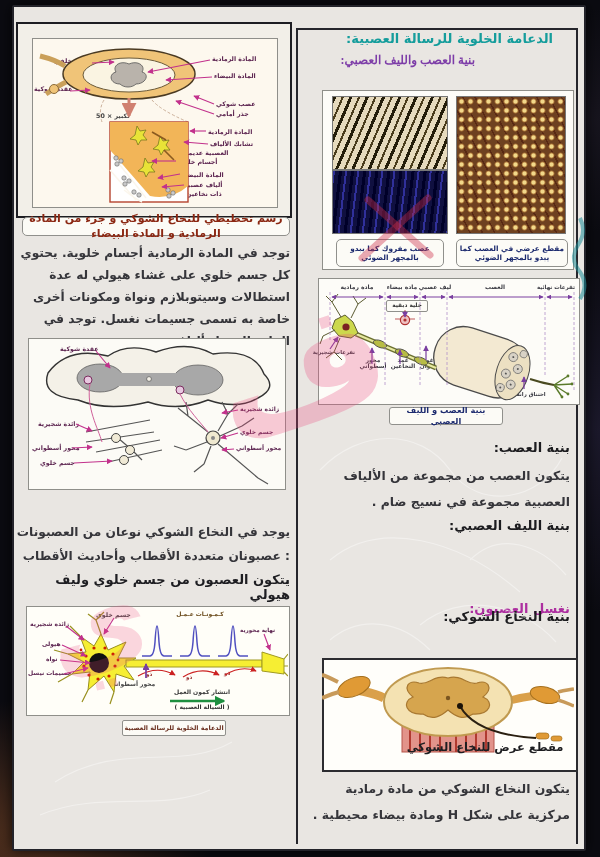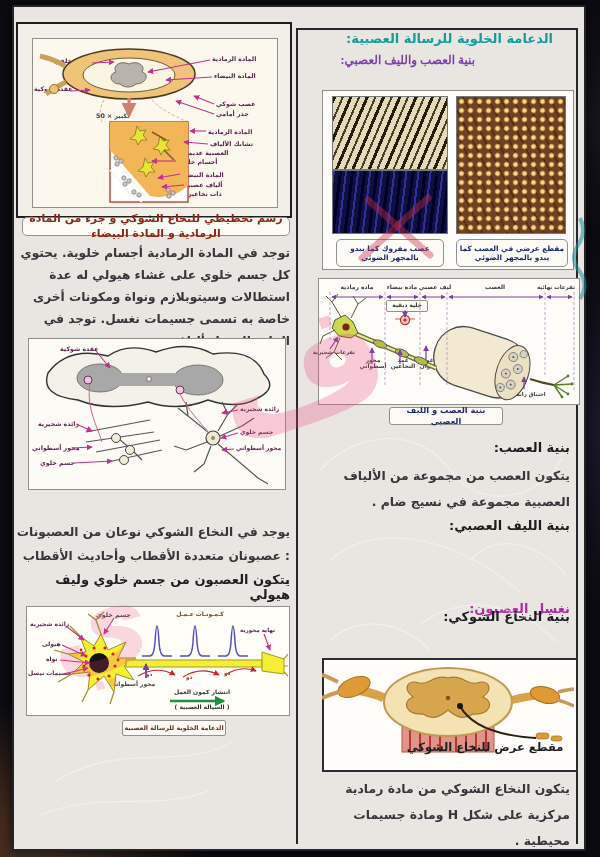--- a/index.html
+++ b/index.html
@@ -154,21 +154,21 @@
       <ellipse cx="126" cy="44" rx="64" ry="34" fill="#f4e2b2" stroke="#c09a50" stroke-width="2"></ellipse>
       <path d="M126,20 C112,16 106,28 97,25 C86,21 80,30 91,39 C79,44 84,57 101,56 C111,63 119,58 126,52 C133,58 141,63 151,56 C168,57 173,44 161,39 C172,30 166,21 155,25 C146,28 140,16 126,20 Z" fill="#d6a54e" stroke="#a87830" stroke-width="1.2"></path>
       <circle cx="126" cy="40" r="2.2" fill="#7a5520"></circle>
       <path d="M138,48 C150,70 180,78 214,80" stroke="#2a1f10" stroke-width="2" fill="none"></path>
       <circle cx="138" cy="48" r="3" fill="#1a1208"></circle>
       <rect x="214" y="75" width="13" height="6" rx="3" fill="#e09a35" stroke="#a5701e" stroke-width="0.7"></rect>
       <rect x="229" y="78" width="11" height="5" rx="2.5" fill="#e09a35" stroke="#a5701e" stroke-width="0.7"></rect>
     </g>
   </svg>
   <div class="abs" style="left:322px;top:740px;width:252px;text-align:center;font-size:11.5px;font-weight:bold;color:#1d1d20;z-index:11;padding-left:37px;">مقطع عرض للنخاع الشوكي</div>
-  <div class="body-p rtl" style="top:776px;right:30px;width:262px;line-height:26px;">يتكون النخاع الشوكي من مادة رمادية مركزية على شكل H ومادة جسيمات محيطية .</div>
+  <div class="body-p rtl" style="top:776px;right:30px;width:262px;line-height:26px;">يتكون النخاع الشوكي من مادة رمادية مركزية على شكل H ومادة بيضاء محيطية .</div>
 
   <div class="abs" style="left:16px;top:22px;width:272px;height:192px;border:2px solid #1d1d22;background:#f2efe8;"></div>
   <div class="panel" style="left:32px;top:38px;width:244px;height:168px;background:#fdf8ee;"></div>
   <svg class="abs" style="left:32px;top:38px;z-index:10" width="244" height="168" viewBox="0 0 244 168">
     <ellipse cx="97" cy="36" rx="66" ry="25" fill="#f0c478" stroke="#4a3a22" stroke-width="1.5"></ellipse>
     <ellipse cx="97" cy="37" rx="46" ry="17" fill="#faf4e2" stroke="#6a5a3a" stroke-width="1"></ellipse>
     <path d="M97,26 C88,22 80,28 84,34 C76,36 78,46 88,46 C92,50 100,50 104,46 C114,46 118,36 110,34 C114,28 106,22 97,26 Z" fill="#b9b3ab" stroke="#555" stroke-width="0.8"></path>
     <path d="M33,28 C24,22 16,20 8,18" stroke="#caa05a" stroke-width="5" fill="none"></path>
     <path d="M34,44 C26,48 20,52 14,56" stroke="#caa05a" stroke-width="5" fill="none"></path>
     <circle cx="22" cy="51" r="4.5" fill="#f0c478" stroke="#8a6a3a"></circle>

